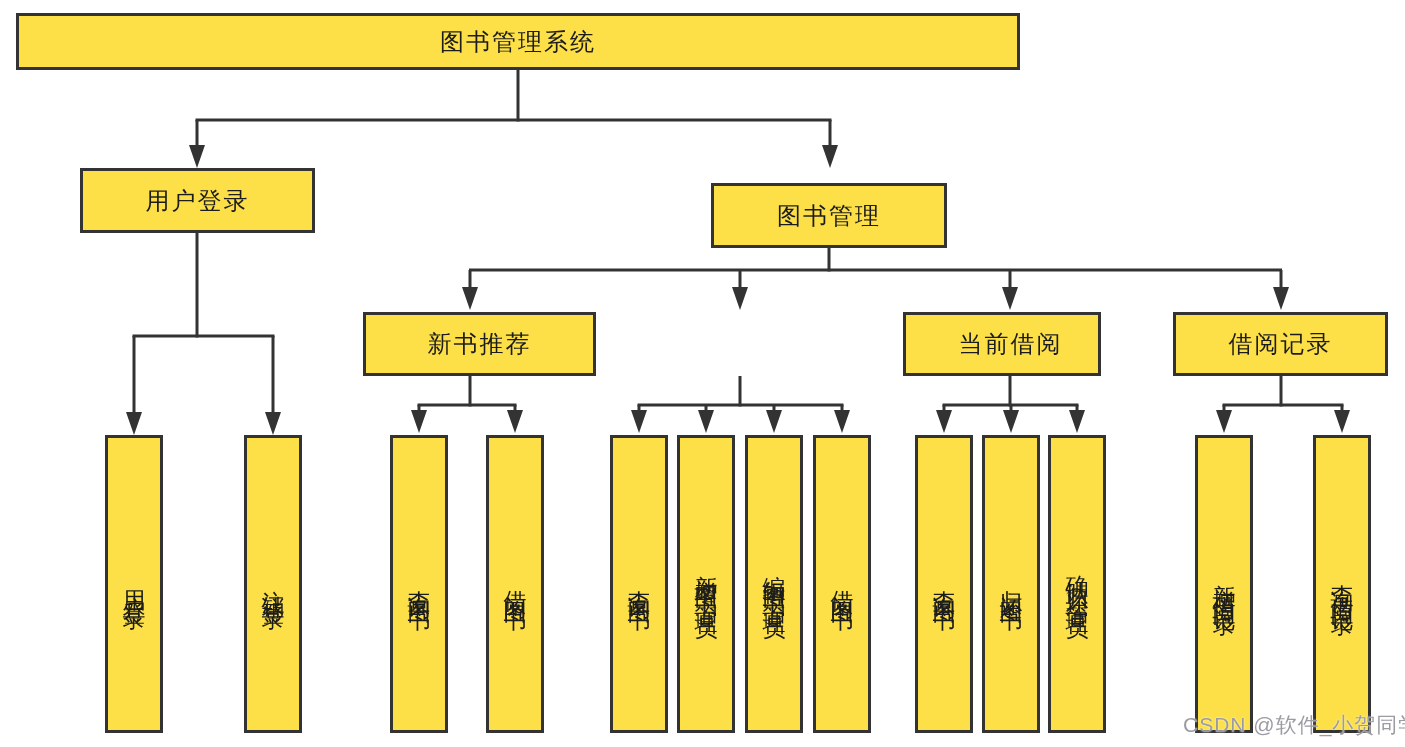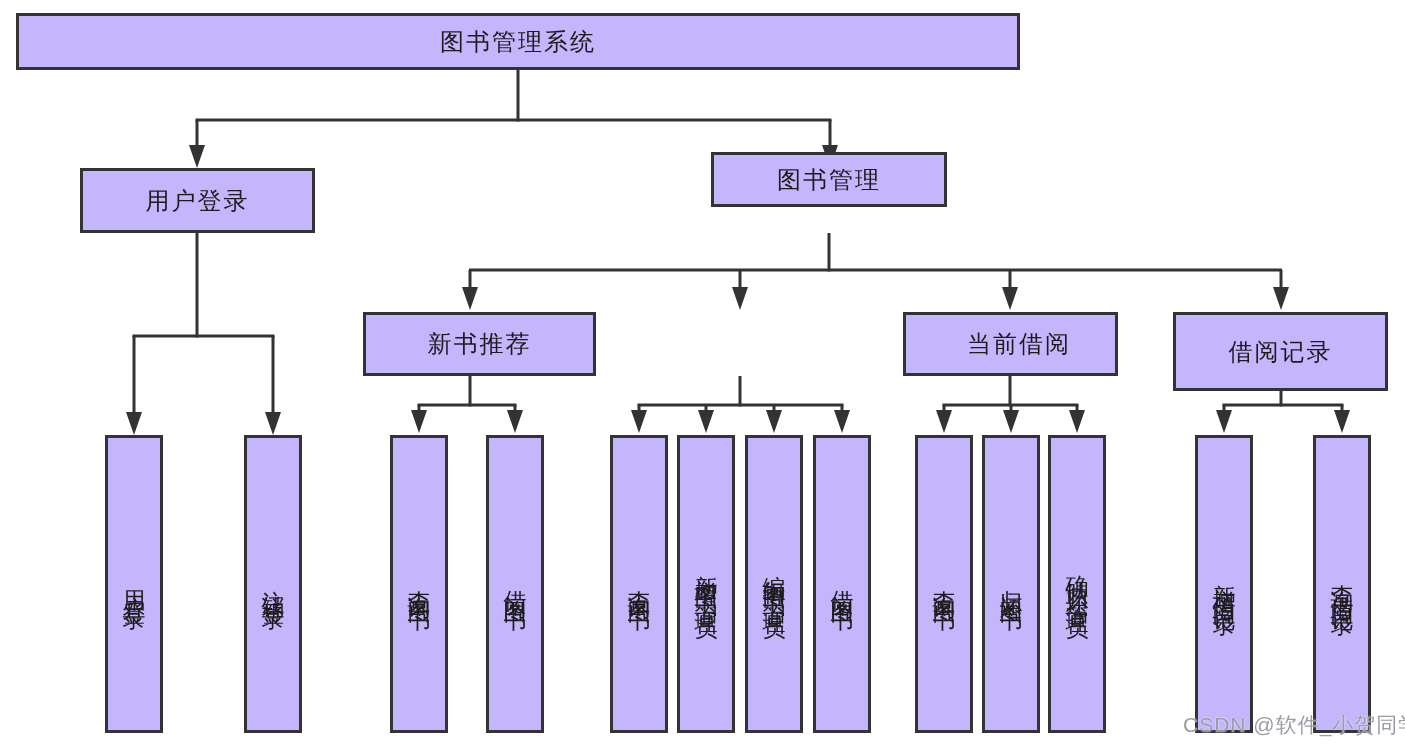--- a/index.html
+++ b/index.html
@@ -20,21 +20,21 @@
     left: 0;
     top: 0;
     width: 1405px;
     height: 747px;
     pointer-events: none;
   }
   .node {
     position: absolute;
     box-sizing: border-box;
     border: 3px solid #333333;
-    background: #c4b5fd;
+    background: #fde047;
     display: flex;
     align-items: center;
     justify-content: center;
     color: #1c1c1c;
   }
   .node.h-node {
     font-size: 24px;
     letter-spacing: 2px;
     white-space: nowrap;
   }
@@ -147,25 +147,25 @@
       <line x1="1224" y1="405" x2="1224" y2="414"></line>
       <polygon points="1216,410 1232,410 1224,433"></polygon>
       <line x1="1342" y1="405" x2="1342" y2="414"></line>
       <polygon points="1334,410 1350,410 1342,433"></polygon>
     </g>
   </svg>
 
   <div class="node h-node" style="left:16px; top:13px; width:1004px; height:57px;">图书管理系统</div>
 
   <div class="node h-node" style="left:80px; top:168px; width:235px; height:65px;">用户登录</div>
-  <div class="node h-node" style="left:711px; top:152px; width:236px; height:55px;">图书管理</div>
+  <div class="node h-node" style="left:711px; top:183px; width:236px; height:65px;">图书管理</div>
 
   <div class="node h-node" style="left:363px; top:312px; width:233px; height:64px;">新书推荐</div>
-  <div class="node h-node" style="left:903px; top:312px; width:215px; height:64px;padding-left:17px;">当前借阅</div>
-  <div class="node h-node" style="left:1173px; top:312px; width:215px; height:79px;">借阅记录</div>
+  <div class="node h-node" style="left:903px; top:312px; width:198px; height:64px;padding-left:17px;">当前借阅</div>
+  <div class="node h-node" style="left:1173px; top:312px; width:215px; height:64px;">借阅记录</div>
 
   <div class="node leaf" style="left:105px;">
     <span class="vtext">用户登录</span>
   </div>
   <div class="node leaf" style="left:244px;">
     <span class="vtext">注销登录</span>
   </div>
 
   <div class="node leaf" style="left:390px;">
     <span class="vtext">查询图书</span>

